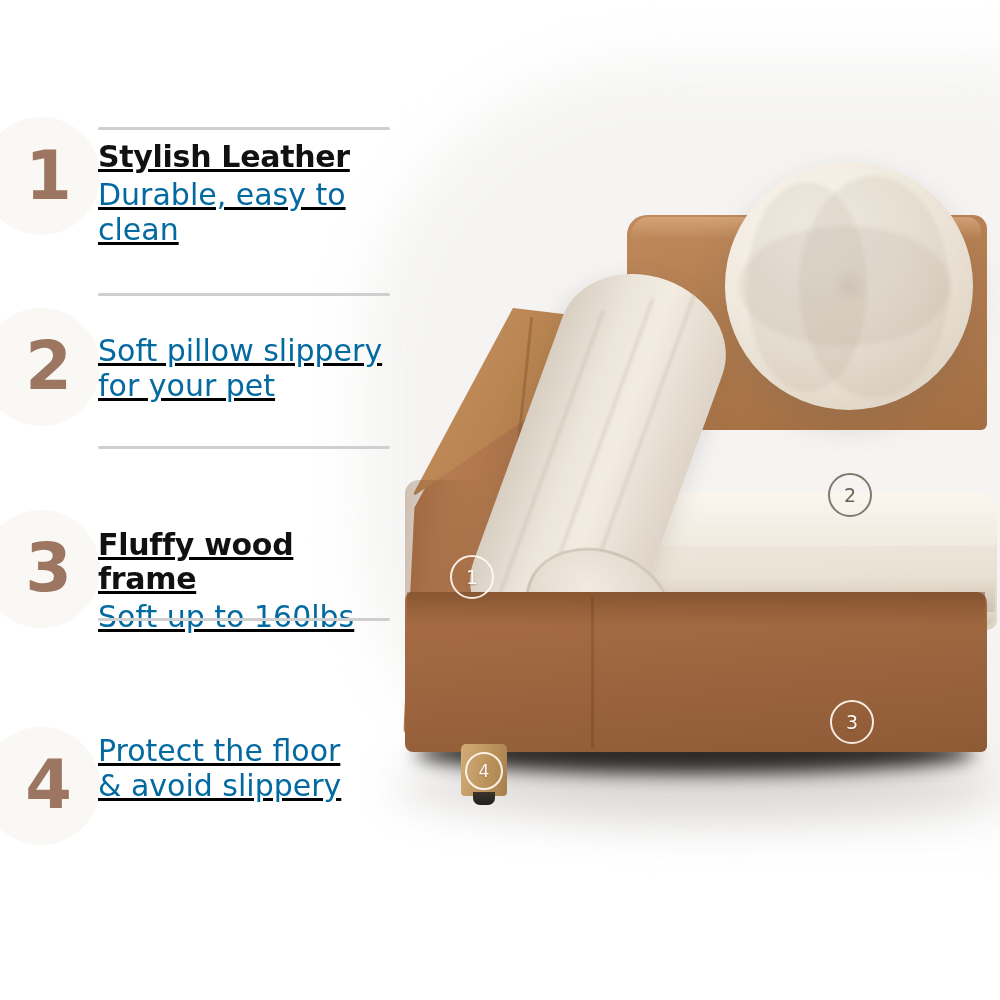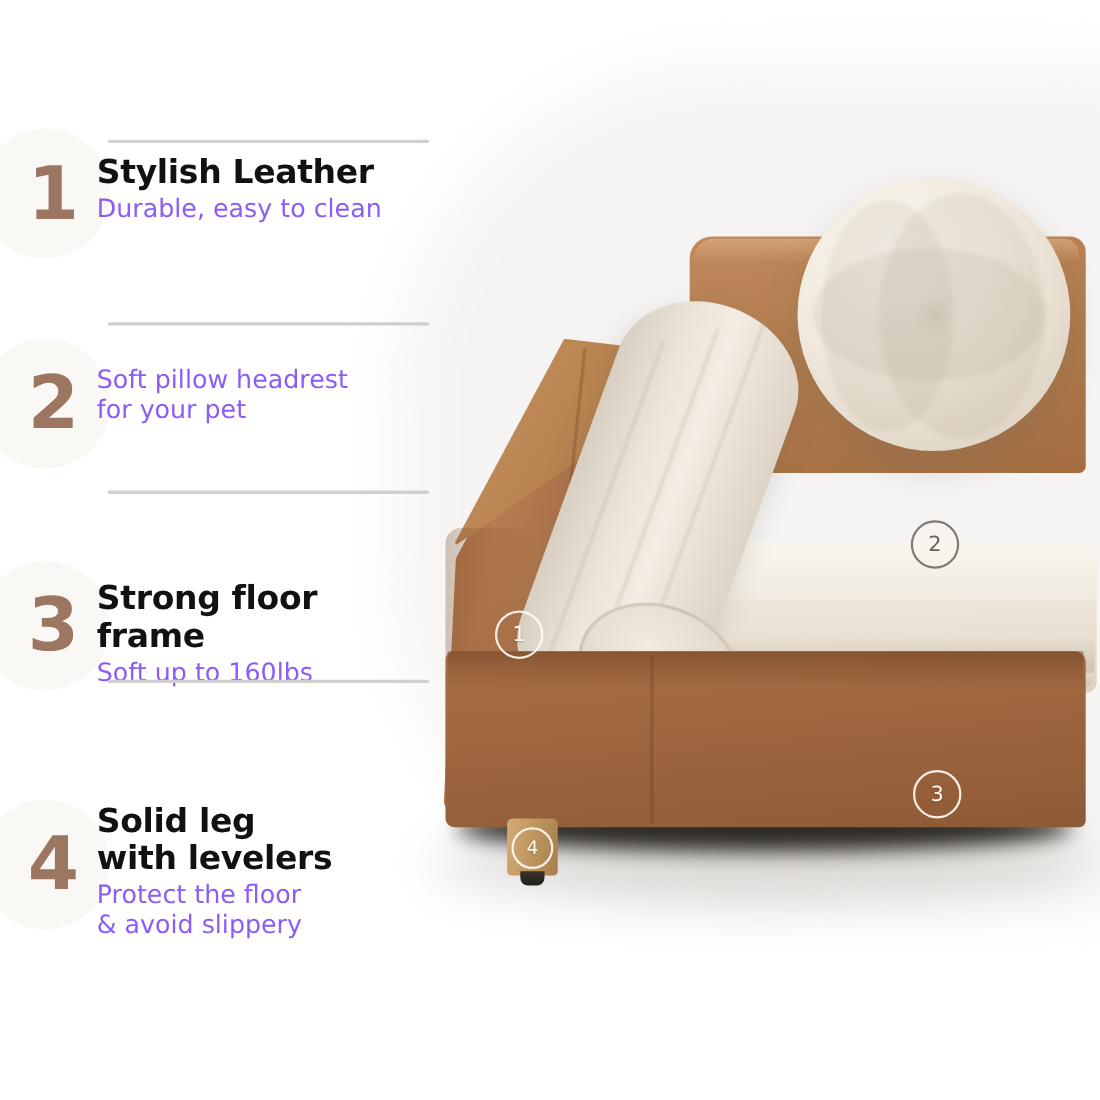--- a/index.html
+++ b/index.html
@@ -67,36 +67,37 @@
   .rule {
     position: absolute;
     left: 98px;
     width: 292px;
     height: 3px;
     background: #cfcfcf;
     border-radius: 2px;
   }
   .ftext {
     position: absolute;
-    left: 88px;
+    left: 98px;
     width: 300px;
+    text-decoration: underline;
   }
   .ftitle {
     font-size: 30px;
     font-weight: 700;
     color: #111111;
     line-height: 1.13;
     letter-spacing: -.3px;
     margin: 0;
     white-space: pre-line;
   }
   .fsub {
-    font-size: 23px;
+    font-size: 30px;
     font-weight: 400;
-    color: #8b5cf6;
+    color: #0369a1;
     line-height: 1.18;
     margin: 3px 0 0 0;
     white-space: pre-line;
   }
 
   
   .product {
     position: absolute;
     left: 395px;
     top: 120px;
@@ -374,43 +375,41 @@
         <p class="ftitle">Stylish Leather</p>
         <p class="fsub">Durable, easy to clean</p>
       </div>
     </div>
 
     <div class="feature" style="top:0;">
       <div class="num-halo" style="top:308px;"></div>
       <div class="num" style="top:333px;">2</div>
       <div class="rule" style="top:293px;"></div>
       <div class="ftext" style="top:330px;">
-        <p class="fsub">Soft pillow headrest
+        <p class="fsub">Soft pillow slippery
 for your pet</p>
       </div>
     </div>
 
     <div class="feature" style="top:0;">
       <div class="num-halo" style="top:510px;"></div>
       <div class="num" style="top:535px;">3</div>
       <div class="rule" style="top:446px;"></div>
       <div class="ftext" style="top:528px;">
-        <p class="ftitle">Strong floor
+        <p class="ftitle">Fluffy wood
 frame</p>
         <p class="fsub">Soft up to 160lbs</p>
       </div>
     </div>
 
     <div class="feature" style="top:0;">
       <div class="num-halo" style="top:727px;"></div>
       <div class="num" style="top:752px;">4</div>
       <div class="rule" style="top:618px;"></div>
       <div class="ftext" style="top:730px;">
-        <p class="ftitle">Solid leg
-with levelers</p>
         <p class="fsub">Protect the floor
 &amp; avoid slippery</p>
       </div>
     </div>
 
   </div>
 
   <div class="product">
 
     <div class="floor-shadow-soft"></div>

